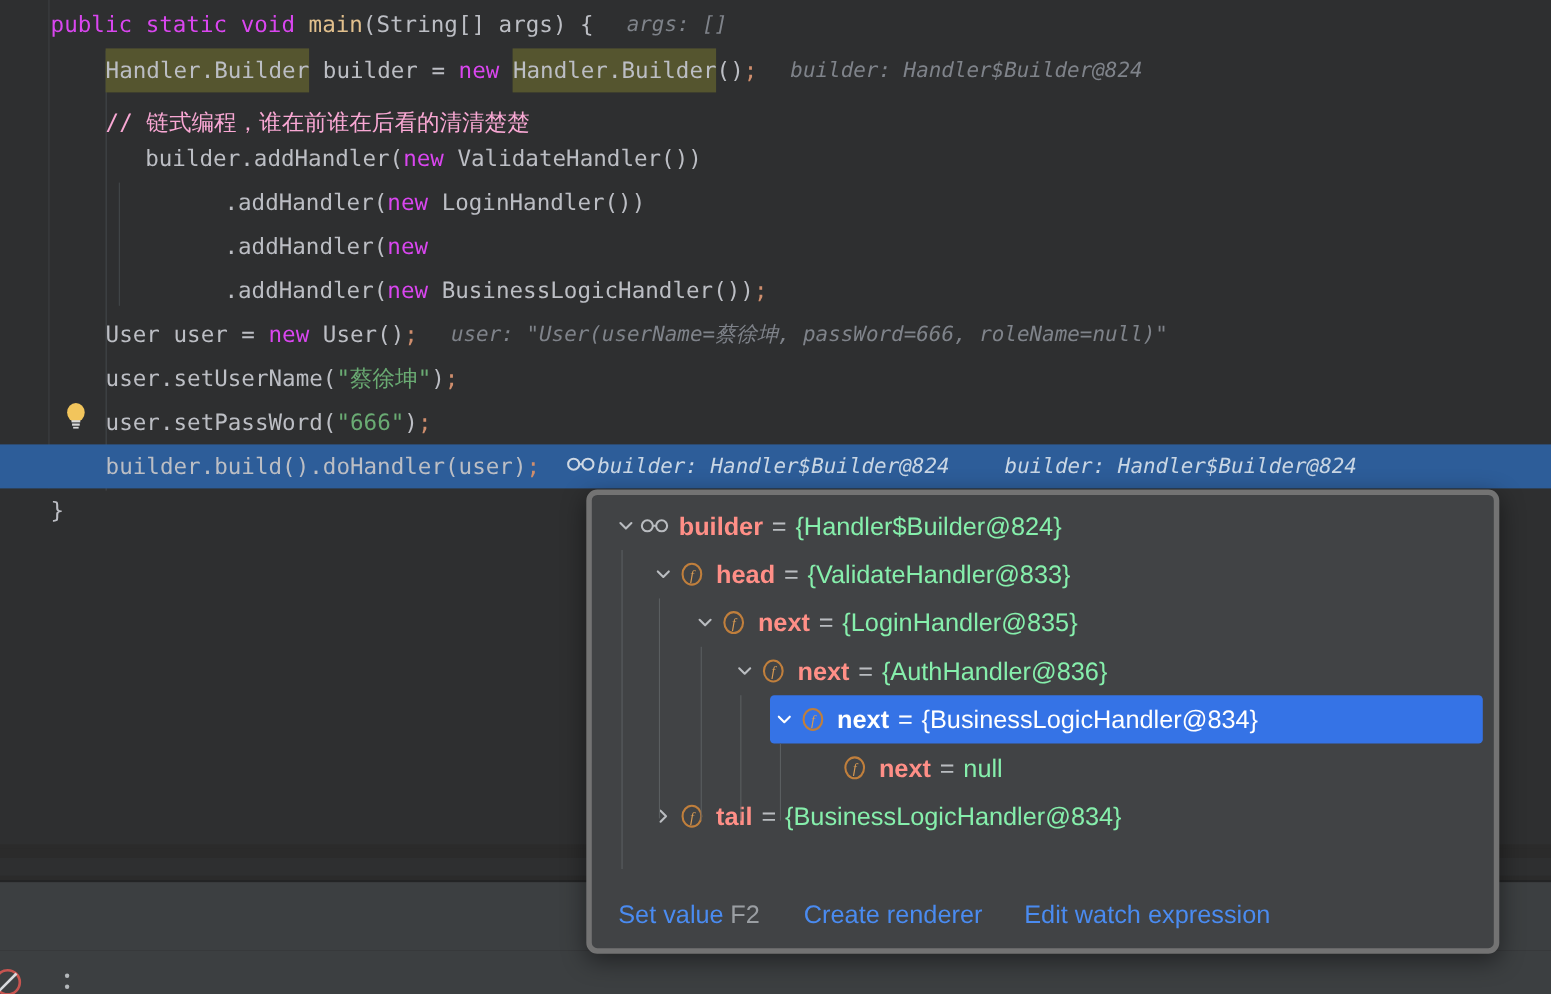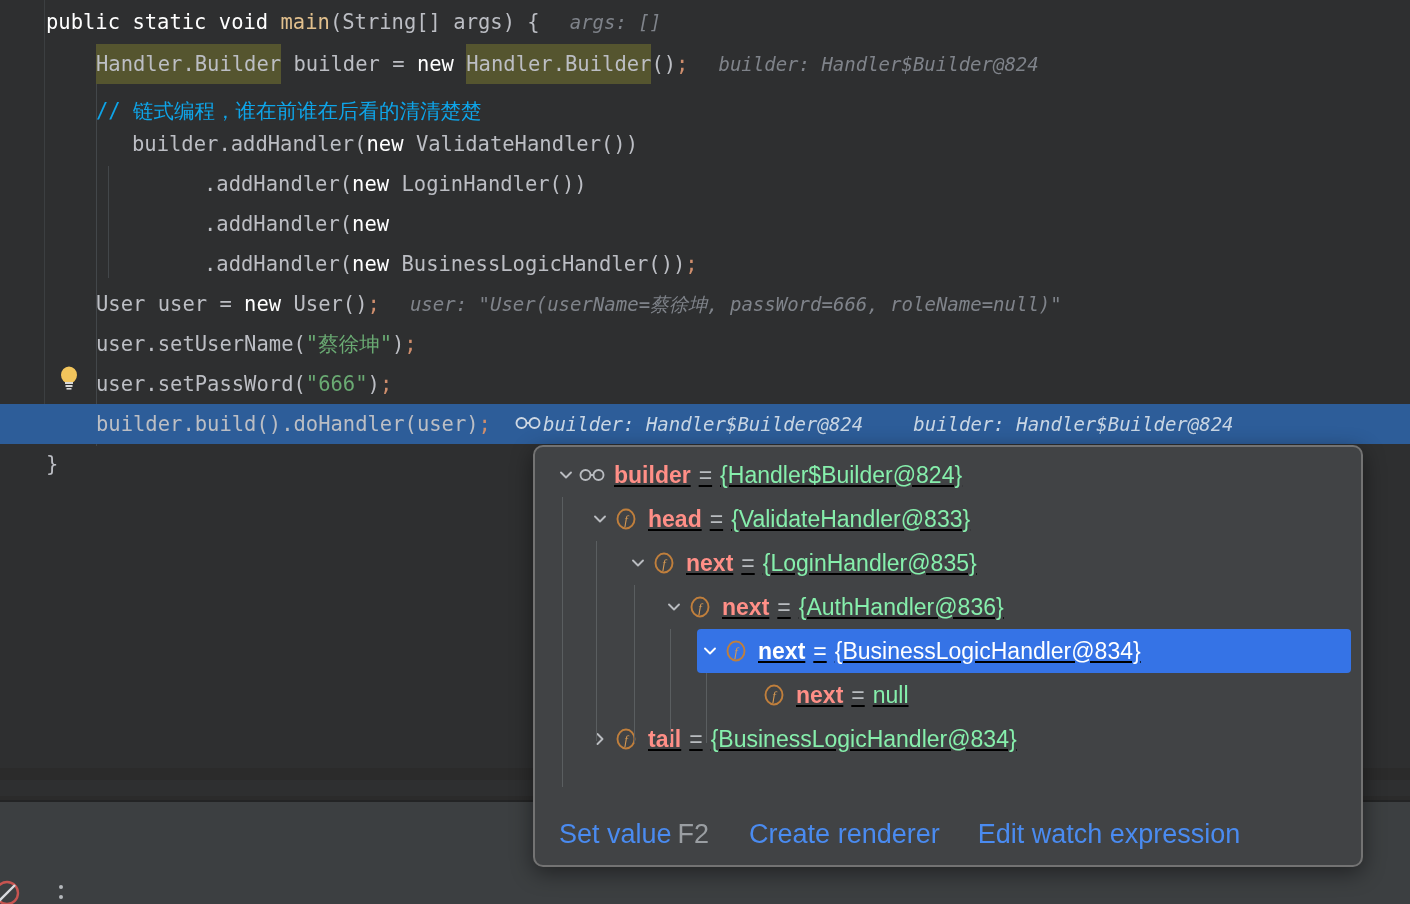--- a/index.html
+++ b/index.html
@@ -25,25 +25,25 @@
     display: flex; align-items: center;
     font-family: "DejaVu Sans Mono", monospace;
     font-size: 20.5px; line-height: 40px; white-space: pre;
     color: #bcbec4;
   }
   .sel-line { background: #2d5d99; }
   .indent-guide {
     position: absolute; width: 1px; background: #43474a;
   }
 
-  .kw      { color: #ffffff; }
+  .kw      { color: #d946ef; }
   .meth    { color: #e2c08d; }
   .plain   { color: #bcbec4; }
   .str     { color: #6aab73; }
-  .comment { color: #0ea5e9; margin-top: 13px; }
+  .comment { color: #f9a8d4; margin-top: 13px; }
   .hint    { color: #7f838a; font-style: italic; font-size: 19px; }
   .hint-sel{ color: #c9d6e4; font-style: italic; font-size: 19px; }
   .hl      { background: #55552f; }
   .semi    { color: #cf8e6d; }
 
   .bulb {
     position: absolute; left: 58px; top: 366px;
     width: 22px; height: 24px;
   }
 
@@ -77,26 +77,25 @@
     display: flex; flex-direction: column; justify-content: center;
     align-items: center; gap: 6px;
   }
   .kebab i { display: block; width: 4px; height: 4px; border-radius: 50%; background: #b4b8bb; }
 
   
   .popup {
     position: absolute; left: 533px; top: 445px;
     width: 830px; height: 422px;
     background: #414345;
-    border: 2px solid #737373;
+    border: 5px solid #737373;
     border-radius: 10px;
     box-shadow: 0 6px 22px rgba(0,0,0,.45);
     overflow: hidden;
     font-family: "Liberation Sans", sans-serif;
-    text-decoration: underline;
   }
   .tree { position: relative; padding-top: 6px; }
   .node {
     position: relative; height: 44px;
     display: flex; align-items: center;
     font-size: 23px; white-space: nowrap;
   }
   .node.selected { background: #3573e6; border-radius: 4px; }
   .chev {
     width: 26px; height: 44px; flex: 0 0 26px;
@@ -113,21 +112,21 @@
   .node.selected .vname,
   .node.selected .veq,
   .node.selected .vval { color: #ffffff; }
   .guide {
     position: absolute; width: 1px; background: #5a5e60;
   }
 
   .popup-footer {
     position: absolute; left: 0; bottom: 0; width: 830px; height: 62px;
     display: flex; align-items: center; padding-left: 24px;
-    font-family: "Liberation Sans", sans-serif; font-size: 27px;
+    font-family: "Liberation Sans", sans-serif; font-size: 23px;
   }
   .link { color: #4a8bf0; margin-right: 6px; }
   .shortcut { color: #9a9ea2; margin-right: 40px; }
   .link.gap { margin-right: 38px; }
 </style>
 </head>
 <body>
 
 <div id="root">
 

